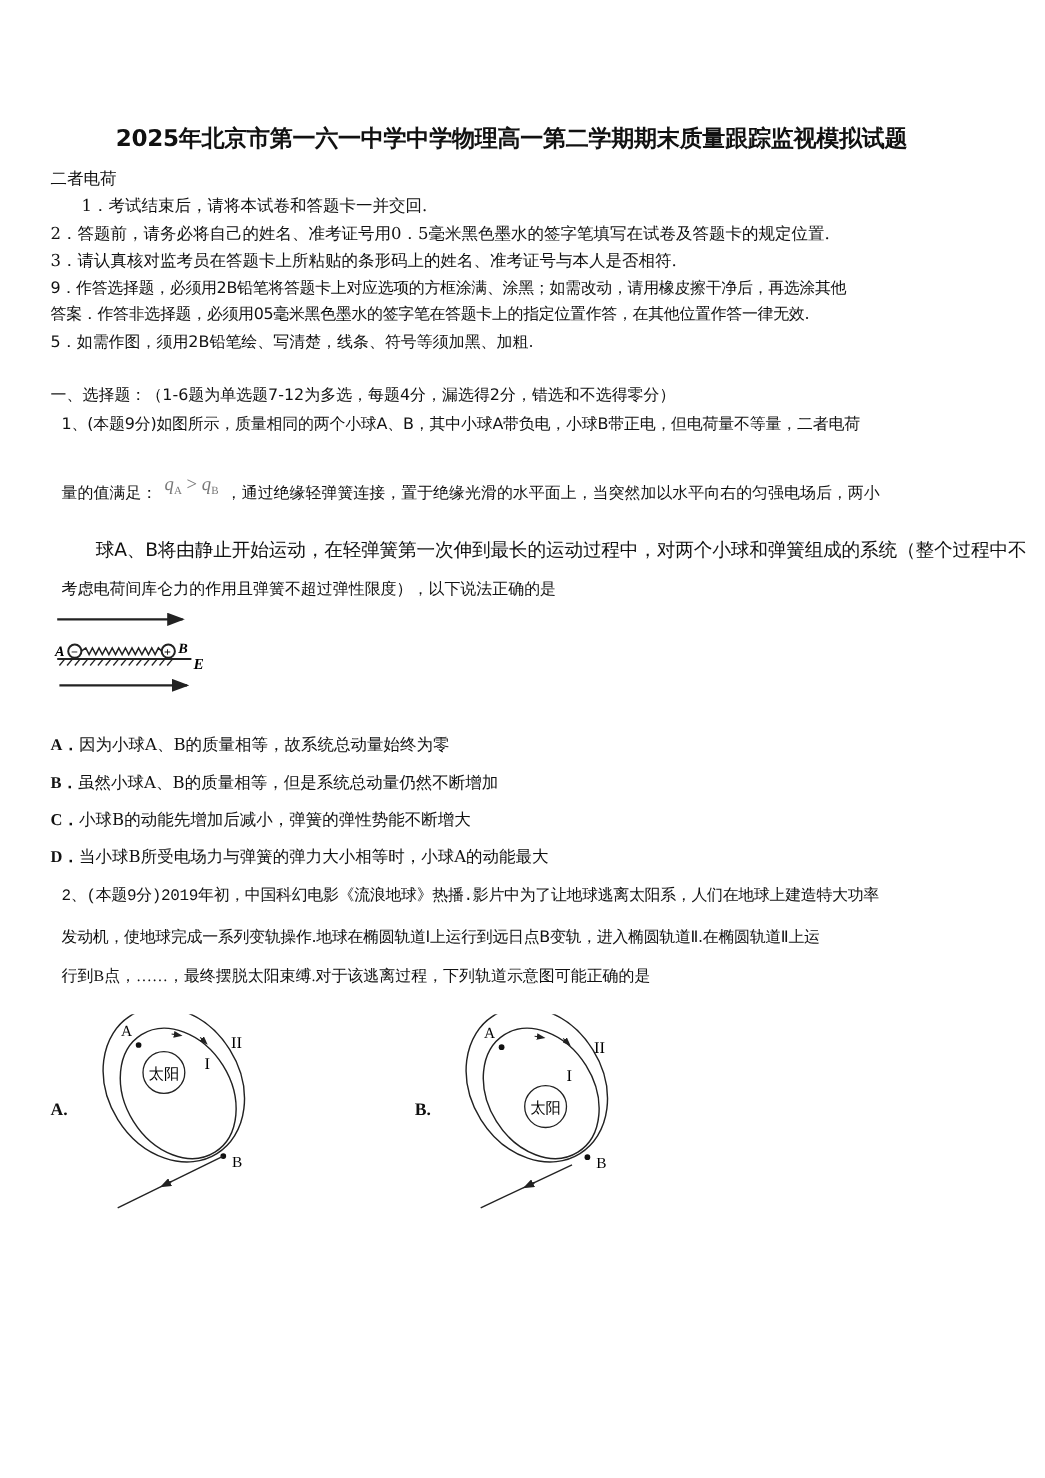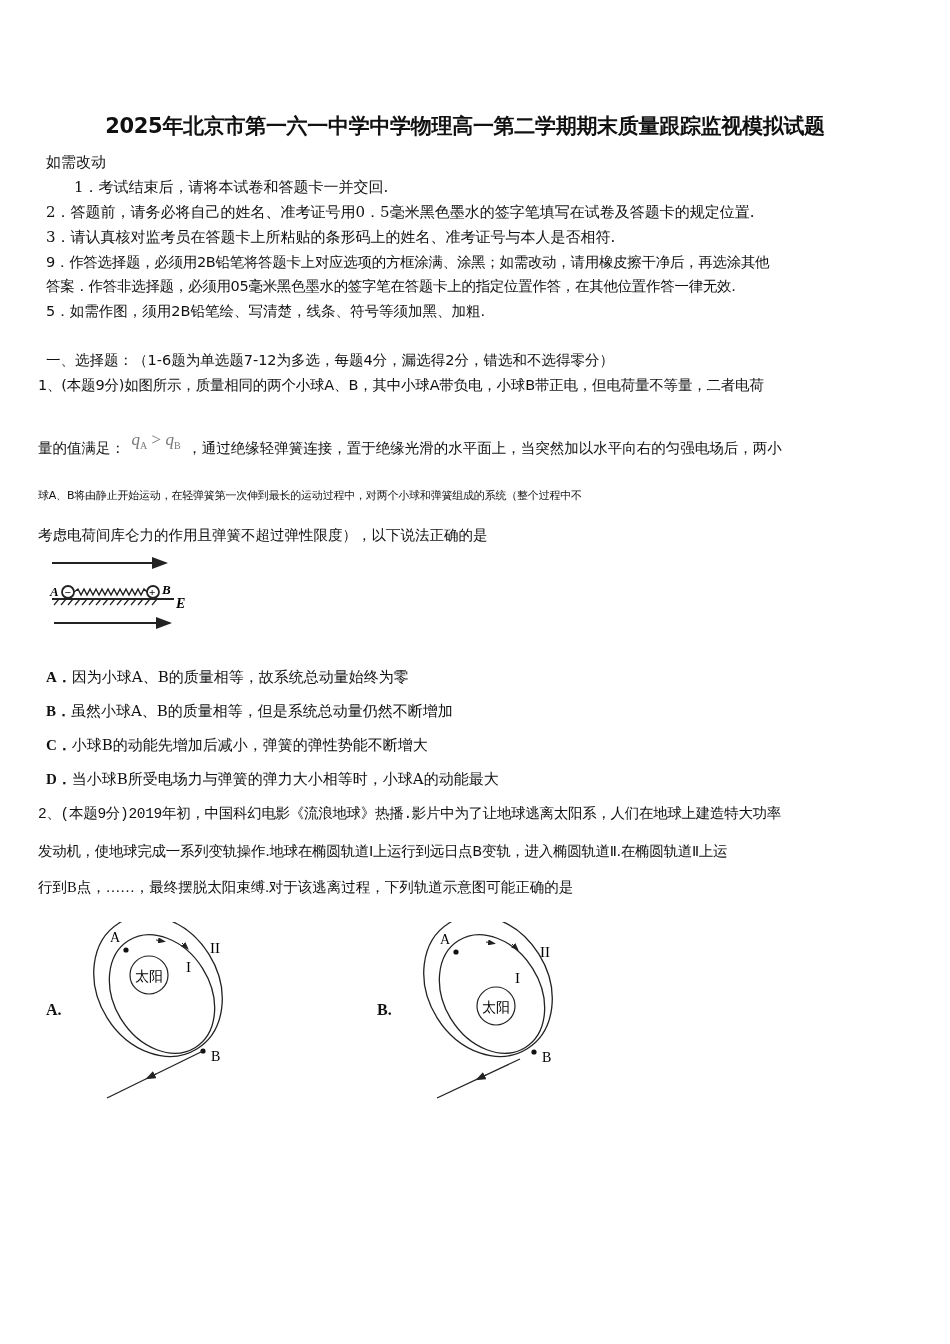--- a/index.html
+++ b/index.html
@@ -3,52 +3,52 @@
 <meta charset="utf-8">
 <style>
   html, body { margin: 0; padding: 0; background: #ffffff; }
   body { width: 950px; height: 1344px; position: relative; overflow: hidden;
          font-family: "DejaVu Serif", "Liberation Serif", serif; color: #111; }
   .abs { position: absolute; white-space: nowrap; }
   .title { left: 0; width: 930px; top: 112px; text-align: center;
            font-family: "DejaVu Sans", "Liberation Sans", sans-serif;
            font-weight: bold; font-size: 21px; letter-spacing: -0.3px; color: #111; }
   .line { font-size: 15px; line-height: 20px; left: 46px; }
-  .q { font-size: 15px; left: 38px; }
+  .q { font-size: 15px; left: 56px; }
   .opt { font-size: 15px; left: 46px; }
   .opt b, .lbl b { font-family: "Liberation Serif", serif; font-weight: bold; }
   .math { font-family: "Liberation Serif", serif; font-style: italic; color: #777; font-size: 17px; }
   .math sub { font-size: 10px; font-style: normal; }
   .figlabel { font-family: "Liberation Serif", serif; font-weight: bold; font-size: 16px; }
   svg text { font-family: "Liberation Serif", serif; }
 </style>
 </head>
 <body>
 
 <div>
 
   <div class="abs title">2025年北京市第一六一中学中学物理高一第二学期期末质量跟踪监视模拟试题</div>
 
-  <div class="abs line" style="top:152px;">如需改动</div>
+  <div class="abs line" style="top:152px;">二者电荷</div>
   <div class="abs line" style="top:177px;margin-left:28px;">1．考试结束后，请将本试卷和答题卡一并交回.</div>
   <div class="abs line" style="top:202px;">2．答题前，请务必将自己的姓名、准考证号用0．5毫米黑色墨水的签字笔填写在试卷及答题卡的规定位置.</div>
   <div class="abs line" style="top:227px;">3．请认真核对监考员在答题卡上所粘贴的条形码上的姓名、准考证号与本人是否相符.</div>
   <div class="abs line" style="top:252px; font-family:'DejaVu Sans','Liberation Sans',sans-serif; font-size:14.5px; letter-spacing:-0.3px;">9．作答选择题，必须用2B铅笔将答题卡上对应选项的方框涂满、涂黑；如需改动，请用橡皮擦干净后，再选涂其他</div>
   <div class="abs line" style="top:276px; font-family:'DejaVu Sans','Liberation Sans',sans-serif; font-size:14.5px; letter-spacing:-0.3px;">答案．作答非选择题，必须用05毫米黑色墨水的签字笔在答题卡上的指定位置作答，在其他位置作答一律无效.</div>
   <div class="abs line" style="top:301px; font-family:'DejaVu Sans','Liberation Sans',sans-serif; font-size:14.5px;">5．如需作图，须用2B铅笔绘、写清楚，线条、符号等须加黑、加粗.</div>
 
   <div class="abs line" style="top:350px; font-family:'DejaVu Sans','Liberation Sans',sans-serif; font-size:14.5px;text-align:center;">一、选择题：（1-6题为单选题7-12为多选，每题4分，漏选得2分，错选和不选得零分）</div>
 
   <div class="abs q" style="top:376px; font-family:'DejaVu Sans','Liberation Sans',sans-serif; font-size:14.5px; letter-spacing:-0.2px;">1、(本题9分)如图所示，质量相同的两个小球A、B，其中小球A带负电，小球B带正电，但电荷量不等量，二者电荷</div>
   <div class="abs q" style="top:438px; font-family:'DejaVu Sans','Liberation Sans',sans-serif; font-size:14.5px;text-align:center;">
     <span>量的值满足：</span>
     <span class="math" style="position:relative; top:-8px; margin:0 2px;"><span>q</span><sub>A</sub><span style="font-style:normal;"> &gt; </span><span>q</span><sub>B</sub></span>
     <span>，通过绝缘轻弹簧连接，置于绝缘光滑的水平面上，当突然加以水平向右的匀强电场后，两小</span>
   </div>
-  <div class="abs q" style="top:488px; font-family:'DejaVu Sans','Liberation Sans',sans-serif; font-size:11px; letter-spacing:-0.2px;">球A、B将由静止开始运动，在轻弹簧第一次伸到最长的运动过程中，对两个小球和弹簧组成的系统（整个过程中不</div>
+  <div class="abs q" style="top:488px; font-family:'DejaVu Sans','Liberation Sans',sans-serif; font-size:17px; letter-spacing:-0.2px;margin-left:31px;">球A、B将由静止开始运动，在轻弹簧第一次伸到最长的运动过程中，对两个小球和弹簧组成的系统（整个过程中不</div>
   <div class="abs q" style="top:526px; font-family:'DejaVu Sans','Liberation Sans',sans-serif; font-size:14.5px;">考虑电荷间库仑力的作用且弹簧不超过弹性限度），以下说法正确的是</div>
 
   <svg class="abs" style="left:44px; top:556px;" width="160" height="78" viewBox="0 0 160 78">
     <defs>
       <marker id="arr" markerWidth="8" markerHeight="6" refX="7" refY="3" orient="auto">
         <path d="M0,0 L8,3 L0,6 z" fill="#222"></path>
       </marker>
     </defs>
     <line x1="8" y1="7" x2="122" y2="7" stroke="#222" stroke-width="2" marker-end="url(#arr)"></line>
     <line x1="10" y1="67" x2="126" y2="67" stroke="#222" stroke-width="2" marker-end="url(#arr)"></line>

